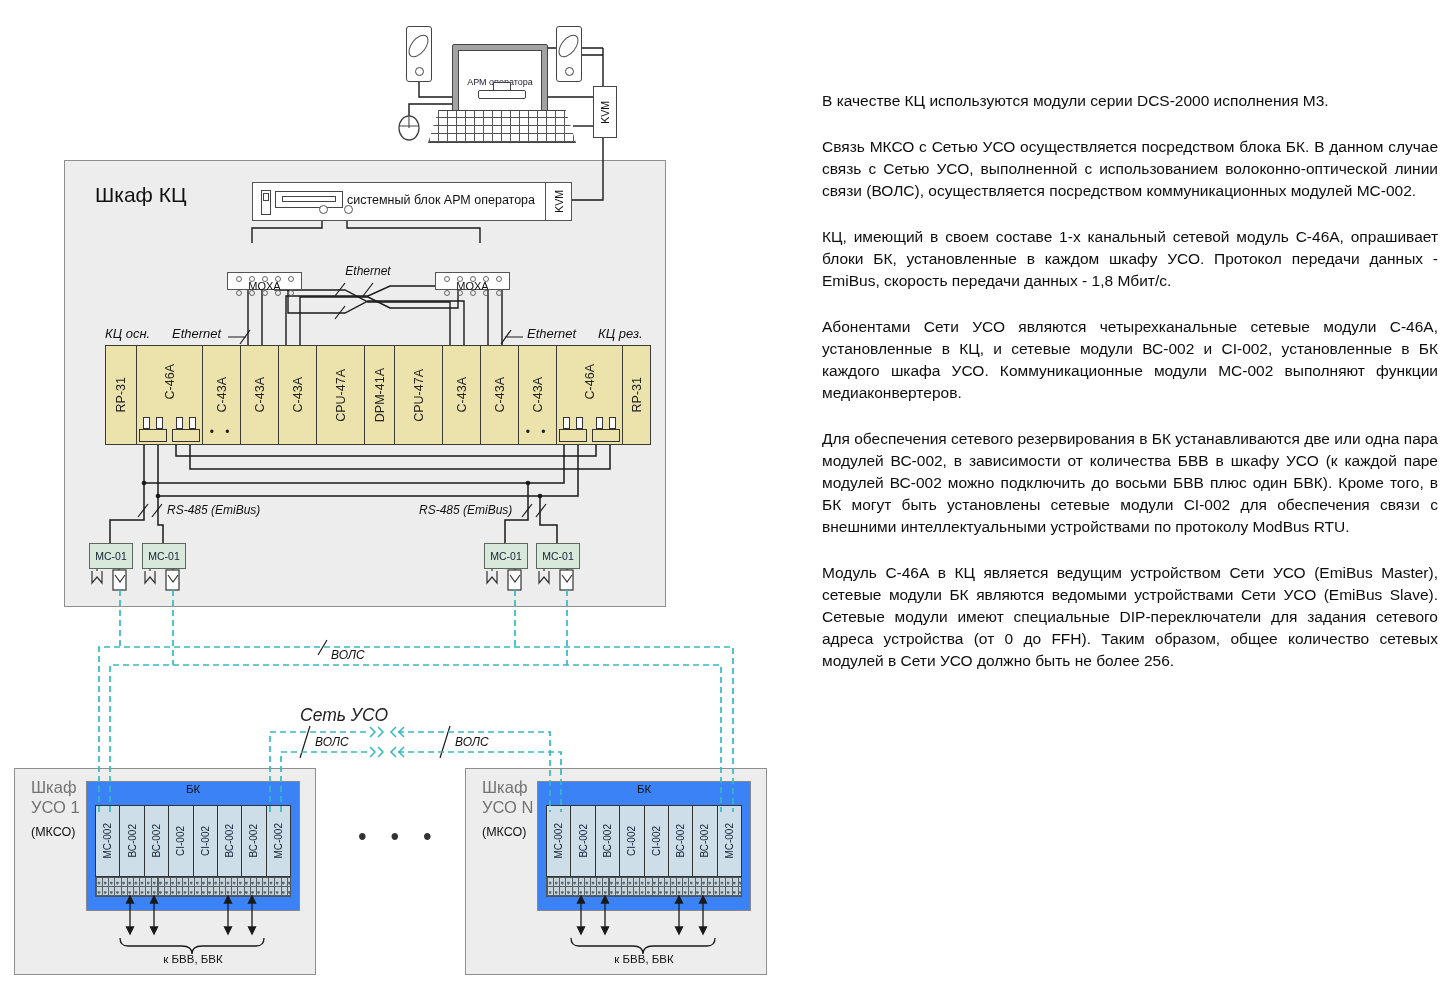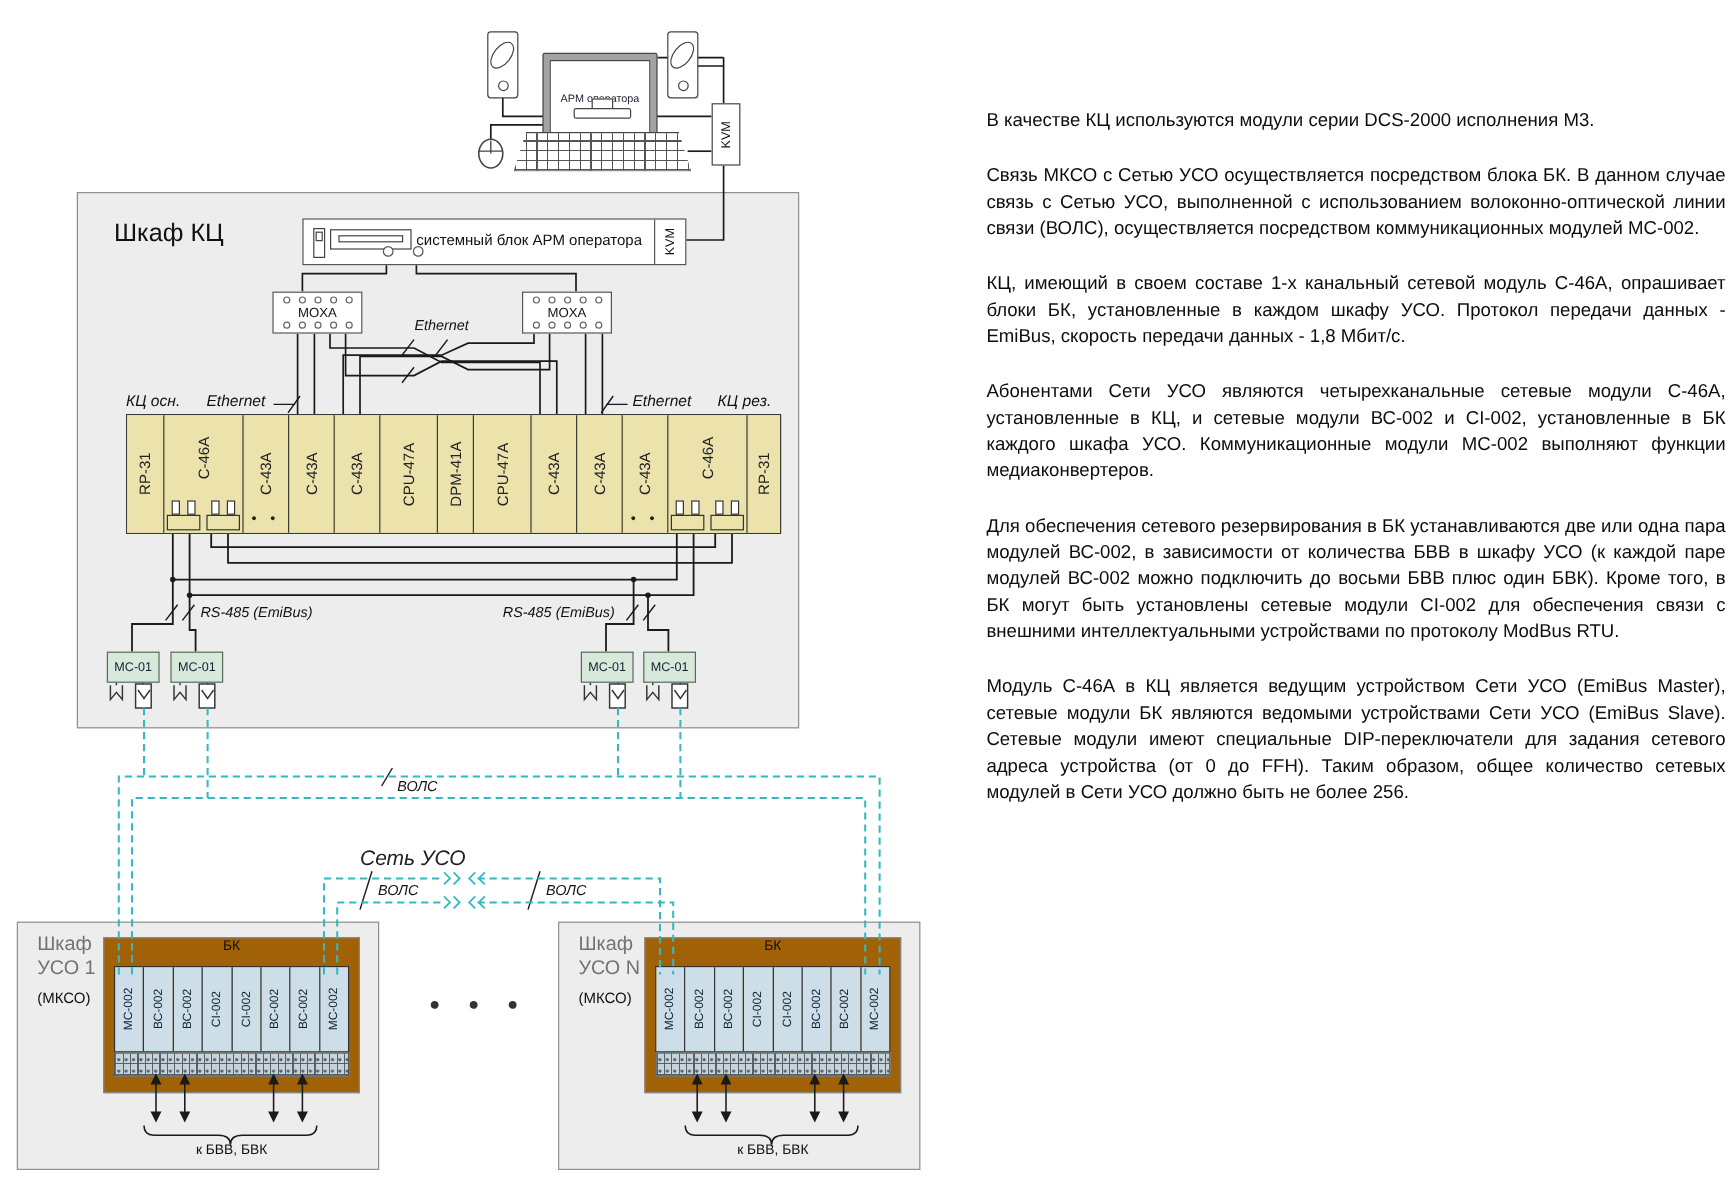--- a/index.html
+++ b/index.html
@@ -38,22 +38,22 @@
   .floppy{position:absolute;left:8px;top:7px;width:8px;height:23px;border:1.2px solid #444;}
   .floppy i{position:absolute;left:1px;top:2px;width:4px;height:6px;border:1px solid #444;display:block;}
   .drive{position:absolute;left:22px;top:8px;width:66px;height:15px;border:1.2px solid #444;}
   .drive:after{content:"";position:absolute;left:6px;top:4px;right:6px;height:4px;border:1px solid #444;}
   .sysport{position:absolute;top:22px;width:7px;height:7px;border:1.2px solid #555;border-radius:50%;background:#fff;}
   .syslabel{position:absolute;right:36px;top:10px;font-size:12.5px;color:#111;}
   .syskvm{position:absolute;right:0;top:0;bottom:0;width:25px;border-left:1.3px solid #555;
           display:flex;align-items:center;justify-content:center;font-size:10.5px;}
 
   
-  .moxa{width:75px;height:35px;border:1.3px solid #555;background:#fff;display:flex;flex-direction:column;
-        justify-content:space-between;align-items:center;padding:3px 0;box-sizing:border-box;}
+  .moxa{width:75px;height:18px;border:1.3px solid #555;background:#fff;display:flex;flex-direction:column;
+        justify-content:space-between;align-items:center;padding:3px 0;box-sizing:border-box;margin-top:29px;}
   .prow{display:flex;gap:7px;}
   .prow i{width:4px;height:4px;border:1px solid #666;border-radius:50%;display:block;}
   .moxa .mxl{font-size:11px;line-height:8px;}
 
   
   .rack{left:105px;top:345px;width:546px;height:100px;display:flex;border:1.3px solid #3c3c34;box-sizing:border-box;background:#ece3ac;}
   .rmod{position:relative;border-left:1.3px solid #3c3c34;box-sizing:border-box;background:#ece3ac;
         display:flex;align-items:center;justify-content:center;}
   .rmod:first-child{border-left:none;}
   .rmod .rlab{font-size:12.5px;color:#222;}
@@ -66,21 +66,21 @@
   .rdots{position:absolute;bottom:5px;left:0;right:0;text-align:center;font-size:12px;letter-spacing:4px;color:#222;}
 
   
   .mc01{width:42px;height:24px;background:#d8e8db;border:1.2px solid #5a6a5e;display:flex;align-items:center;
         justify-content:center;font-size:10.5px;color:#123;}
 
   
   .uso{width:300px;height:205px;}
   .usotitle{position:absolute;left:16px;top:8px;font-size:16.5px;line-height:20px;color:#737373;}
   .usosub{position:absolute;left:16px;top:56px;font-size:12.5px;color:#111;}
-  .bkbox{position:absolute;left:71px;top:12px;width:212px;height:128px;background:#a16207;border:1.2px solid #888;}
+  .bkbox{position:absolute;left:71px;top:12px;width:212px;height:128px;background:#3b82f6;border:1.2px solid #888;}
   .bklab{position:absolute;left:0;right:0;top:1px;text-align:center;font-size:11.5px;color:#111;}
   .bkmods{position:absolute;left:8px;top:23px;width:196px;height:72px;display:flex;border:1px solid #333;box-sizing:border-box;}
   .bmod{flex:1;border-left:1.6px solid #333;background:#cddee8;display:flex;align-items:center;justify-content:center;}
   .bmod:first-child{border-left:none;}
   .bmod span{font-size:10px;color:#123;}
   .tstrip{position:absolute;left:8px;top:95px;width:196px;height:20px;border:1px solid #4a565c;box-sizing:border-box;
           background-color:#c7d3d9;
           background-image:radial-gradient(circle at 3px 5px,#53616a 1.1px,transparent 1.5px),
                            repeating-linear-gradient(90deg,#53616a 0 1px,transparent 1px 6.15px),
                            repeating-linear-gradient(0deg,#53616a 0 1px,transparent 1px 9.5px);

